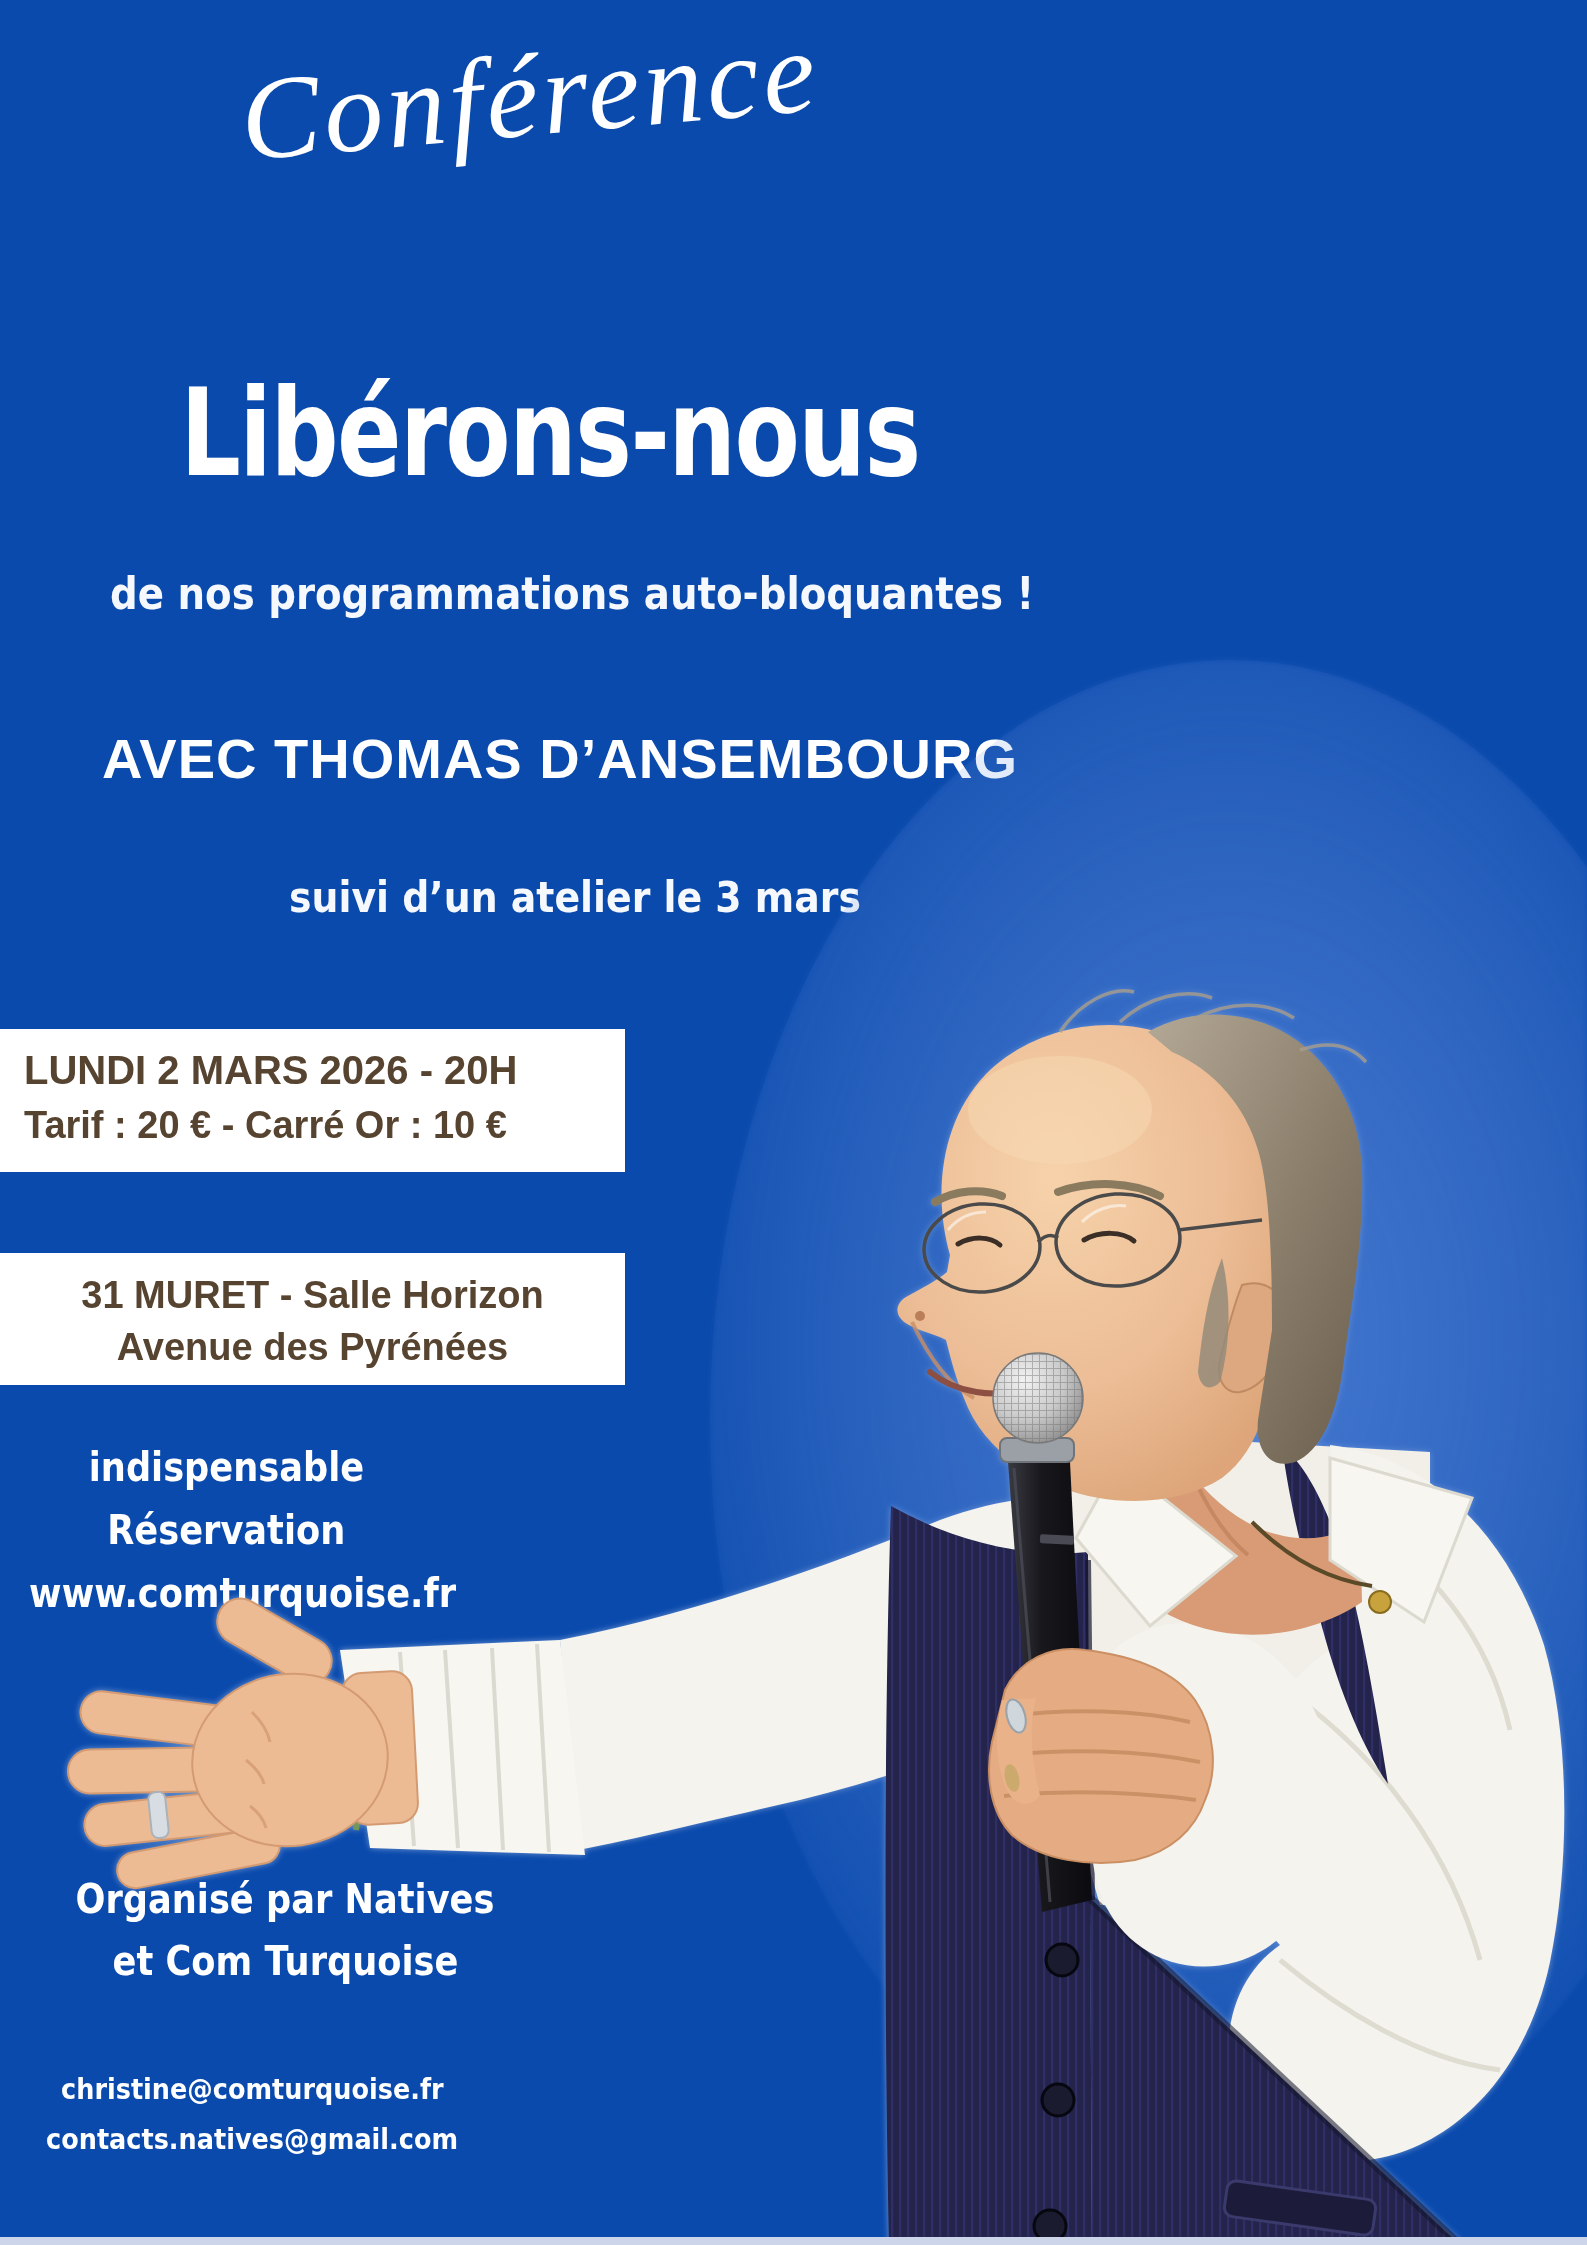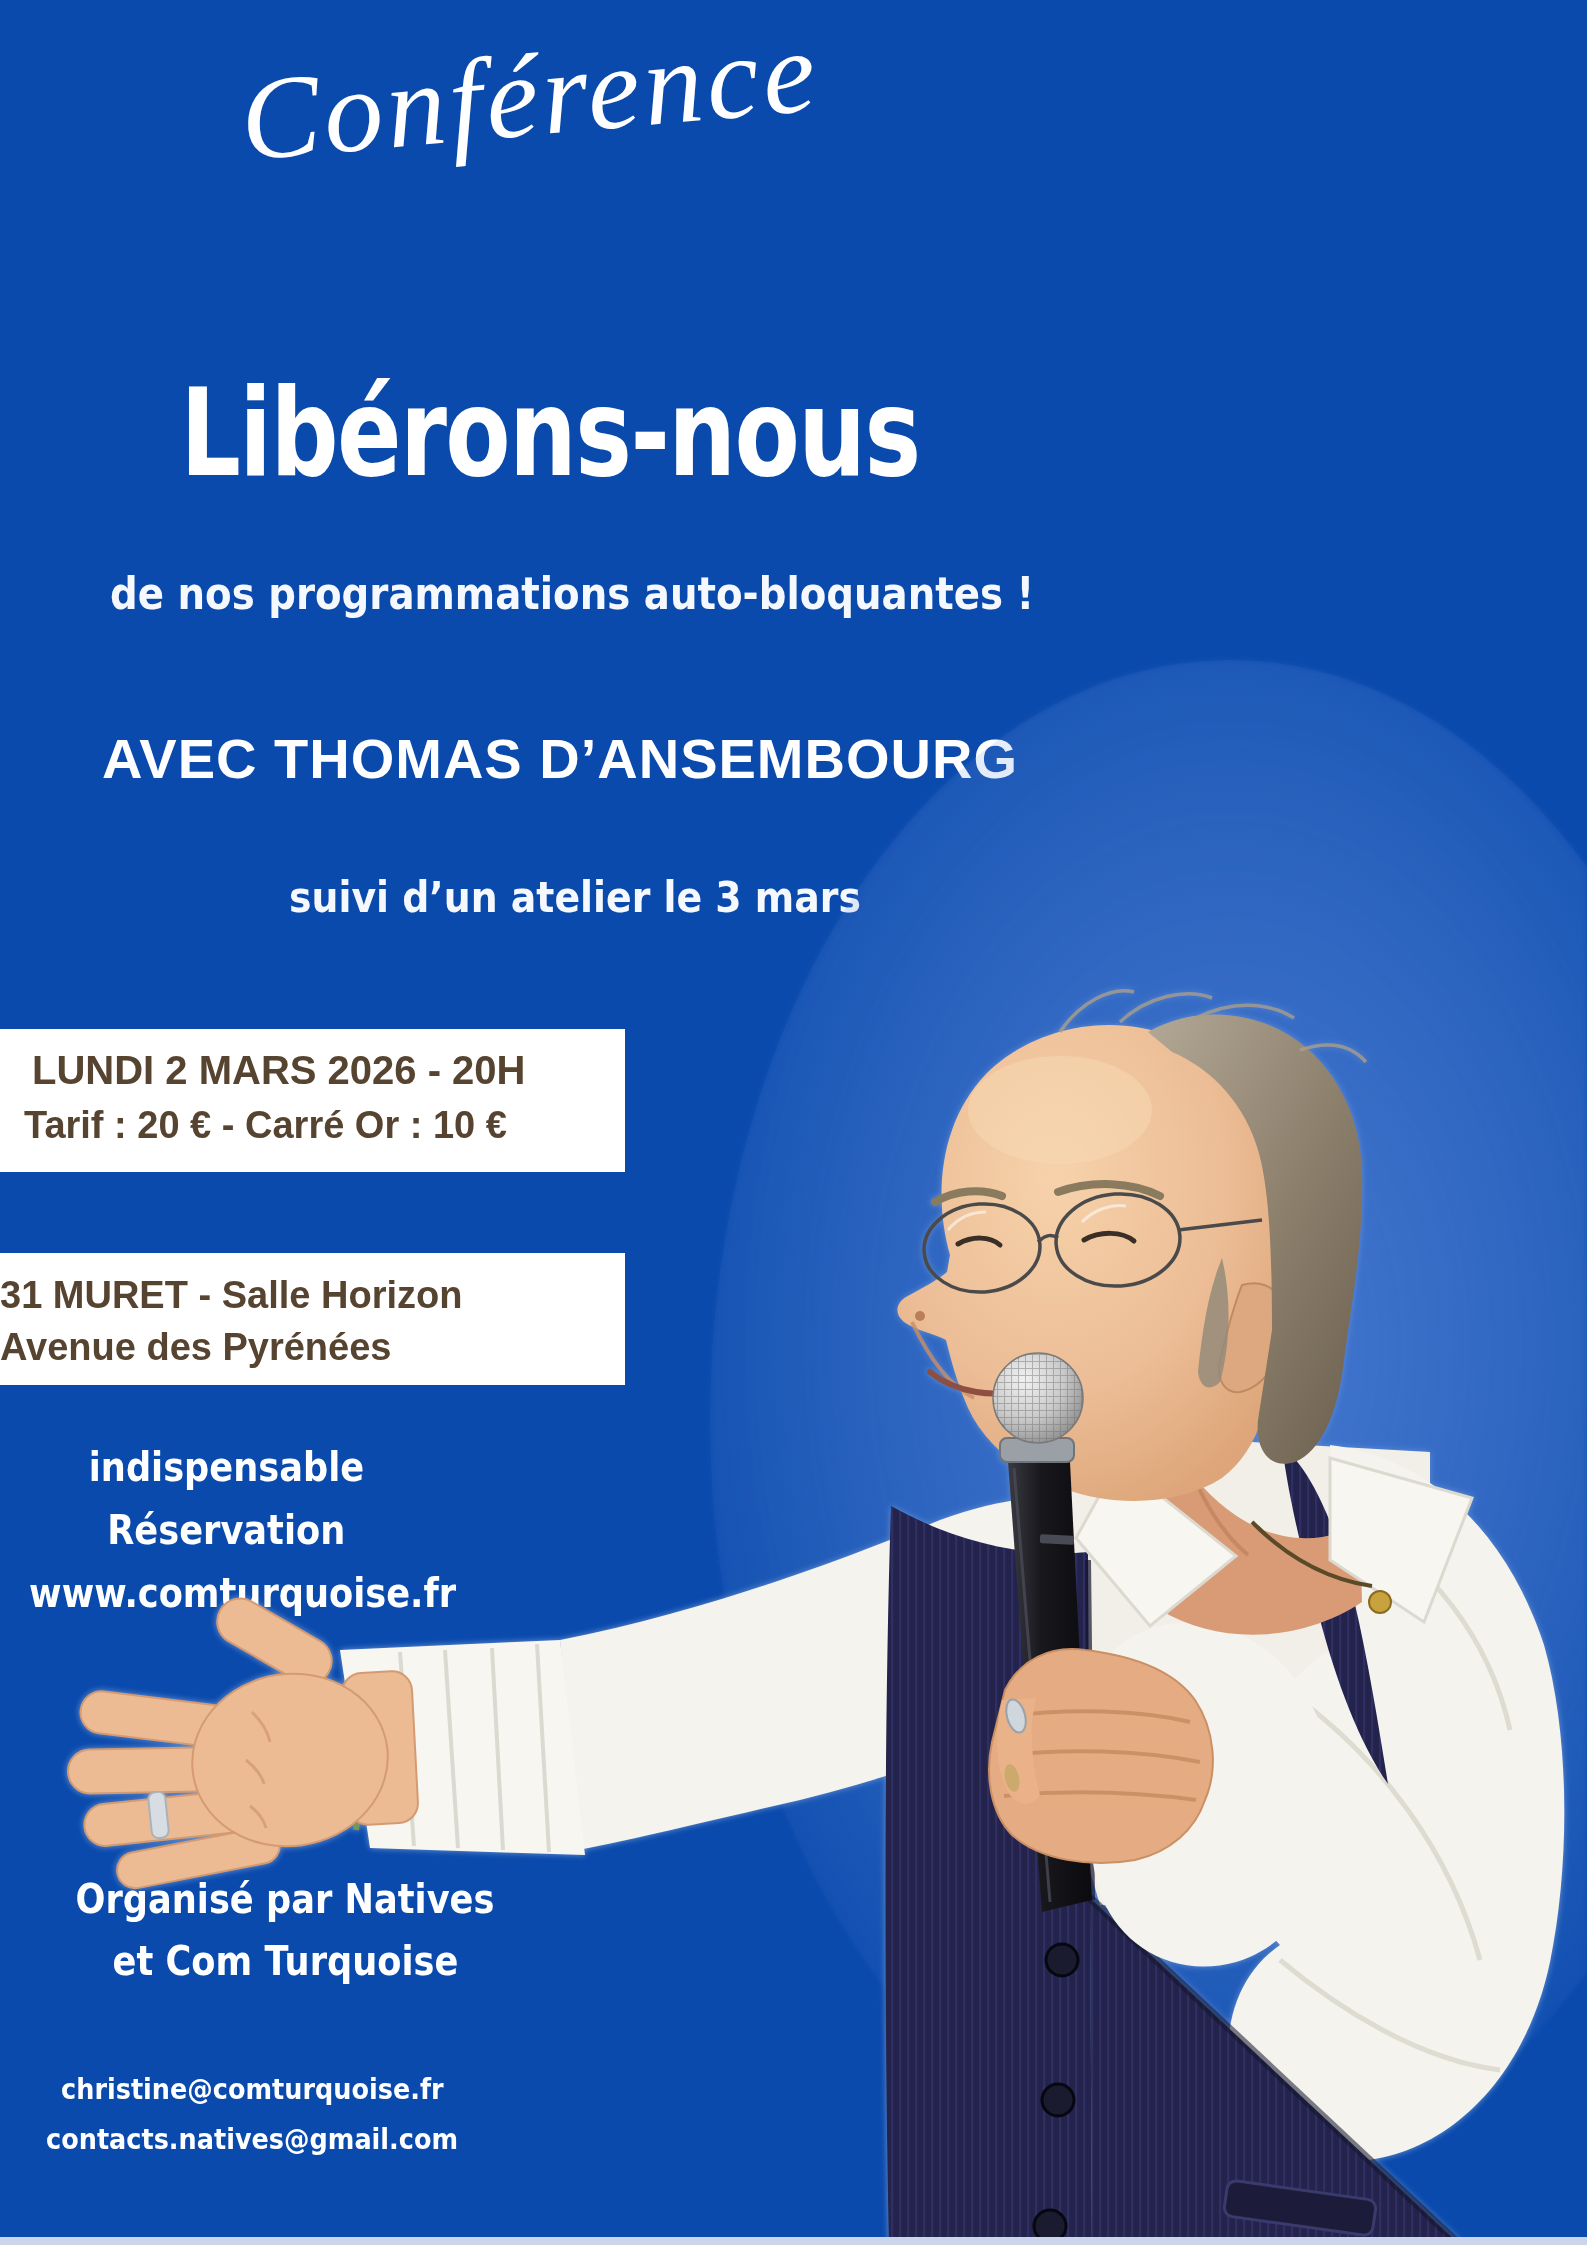--- a/index.html
+++ b/index.html
@@ -25,23 +25,23 @@
   .speaker{
     font-family:"Liberation Sans",sans-serif;font-weight:bold;font-size:56px;
     letter-spacing:1px;color:#ffffff;white-space:nowrap;
   }
   .workshop{font-weight:bold;font-size:43px;color:#f5f8fc;white-space:nowrap;}
   .whitebox{
     background:#ffffff;color:#564431;
     font-family:"Liberation Sans",sans-serif;font-weight:bold;
   }
   .box1{left:0;top:1029px;width:625px;height:143px;padding:14px 0 0 24px;box-sizing:border-box;}
-  .box1 .l1{font-size:40px;line-height:54px;white-space:nowrap;margin-left:8px;}
+  .box1 .l1{font-size:40px;line-height:54px;white-space:nowrap;}
   .box1 .l2{font-size:38px;line-height:56px;white-space:nowrap;}
-  .box2{left:0;top:1253px;width:625px;height:132px;padding-top:16px;box-sizing:border-box;}
+  .box2{left:0;top:1253px;width:625px;height:132px;padding-top:16px;box-sizing:border-box;text-align:center;}
   .box2 .l{font-size:38px;line-height:52px;white-space:nowrap;}
   .resa{left:0;top:1436px;width:452px;font-weight:bold;font-size:40px;line-height:63px;}
   .orga{left:0;top:1868px;width:530px;font-weight:bold;font-size:40px;line-height:62px;padding-left:20px;}
   .mails{left:0;top:2064px;width:505px;font-weight:bold;font-size:29px;line-height:50px;}
   .bottom-strip{left:0;top:2237px;width:1587px;height:8px;background:#ccd5ea;}
   .figure-svg{position:absolute;left:0;top:0;width:1587px;height:2245px;
     filter:drop-shadow(0 0 3px rgba(240,246,255,.45));}
 </style>
 </head>
 <body>

